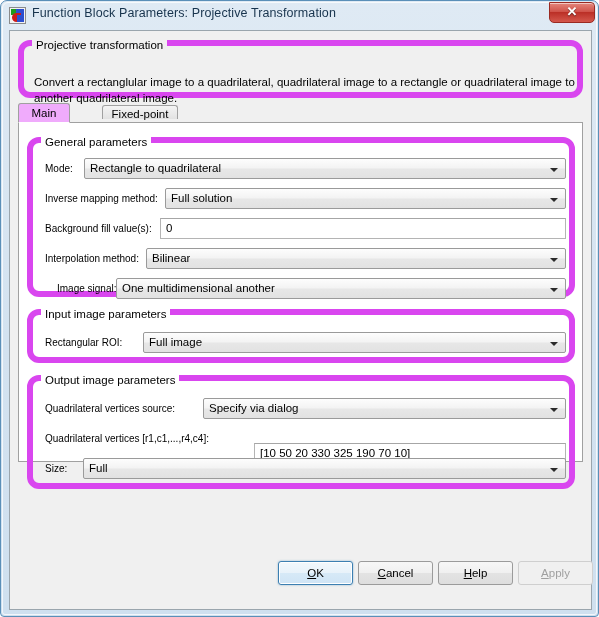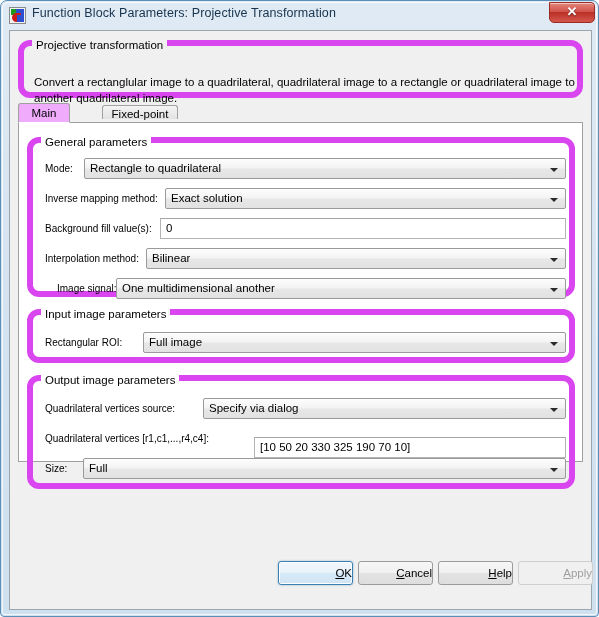--- a/index.html
+++ b/index.html
@@ -256,21 +256,21 @@
   .btn {
     position: absolute;
     top: 38px;
     width: 75px; height: 24px;
     box-sizing: border-box;
     border: 1px solid #9b9b9b;
     border-radius: 3px;
     background: linear-gradient(to bottom, #f7f7f7 0%, #f0f0f0 48%, #e3e3e3 52%, #dedede 100%);
     font-size: 11.5px;
     line-height: 22px;
-    text-align: right;
+    text-align: center;
     color: #000;
     cursor: pointer;
   }
   .btn.default {
     border: 1px solid #3c7fb1;
     box-shadow: inset 0 0 0 1px #ffffff, 0 0 2px rgba(60,127,177,0.6);
     background: linear-gradient(to bottom, #f2f8fc 0%, #e8f2fa 48%, #d6e9f7 52%, #cfe4f5 100%);
   }
   .btn.disabled {
     color: #a0a0a0;
@@ -321,21 +321,21 @@
         <div class="grp-title grp-title-onwhite">General parameters</div>
 
         <div class="lbl" style="left:12px; top:19px;">Mode:</div>
         <div class="combo" style="left:51px; top:15px; width:482px;">
           <div class="val">Rectangle to quadrilateral</div>
           <div class="arrow"></div>
         </div>
 
         <div class="lbl" style="left:12px; top:49px;">Inverse mapping method:</div>
         <div class="combo" style="left:132px; top:45px; width:401px;">
-          <div class="val">Exact solution</div>
+          <div class="val">Full solution</div>
           <div class="arrow"></div>
         </div>
 
         <div class="lbl" style="left:12px; top:79px;">Background fill value(s):</div>
         <div class="txtfield" style="left:127px; top:75px; width:406px;">
           <div class="val">0</div>
         </div>
 
         <div class="lbl" style="left:12px; top:109px;">Interpolation method:</div>
         <div class="combo" style="left:113px; top:105px; width:420px;">
@@ -363,21 +363,21 @@
       <div class="grp" id="output-group">
         <div class="grp-title grp-title-onwhite">Output image parameters</div>
 
         <div class="lbl" style="left:12px; top:21px;">Quadrilateral vertices source:</div>
         <div class="combo" style="left:170px; top:17px; width:363px;">
           <div class="val">Specify via dialog</div>
           <div class="arrow"></div>
         </div>
 
         <div class="lbl" style="left:12px; top:51px;">Quadrilateral vertices [r1,c1,...,r4,c4]:</div>
-        <div class="txtfield" style="left:221px; top:56px; width:312px;">
+        <div class="txtfield" style="left:221px; top:62px; width:312px;">
           <div class="val">[10 50 20 330 325 190 70 10]</div>
         </div>
 
         <div class="lbl" style="left:12px; top:81px;">Size:</div>
         <div class="combo" style="left:50px; top:77px; width:483px;">
           <div class="val">Full</div>
           <div class="arrow"></div>
         </div>
       </div>
 

